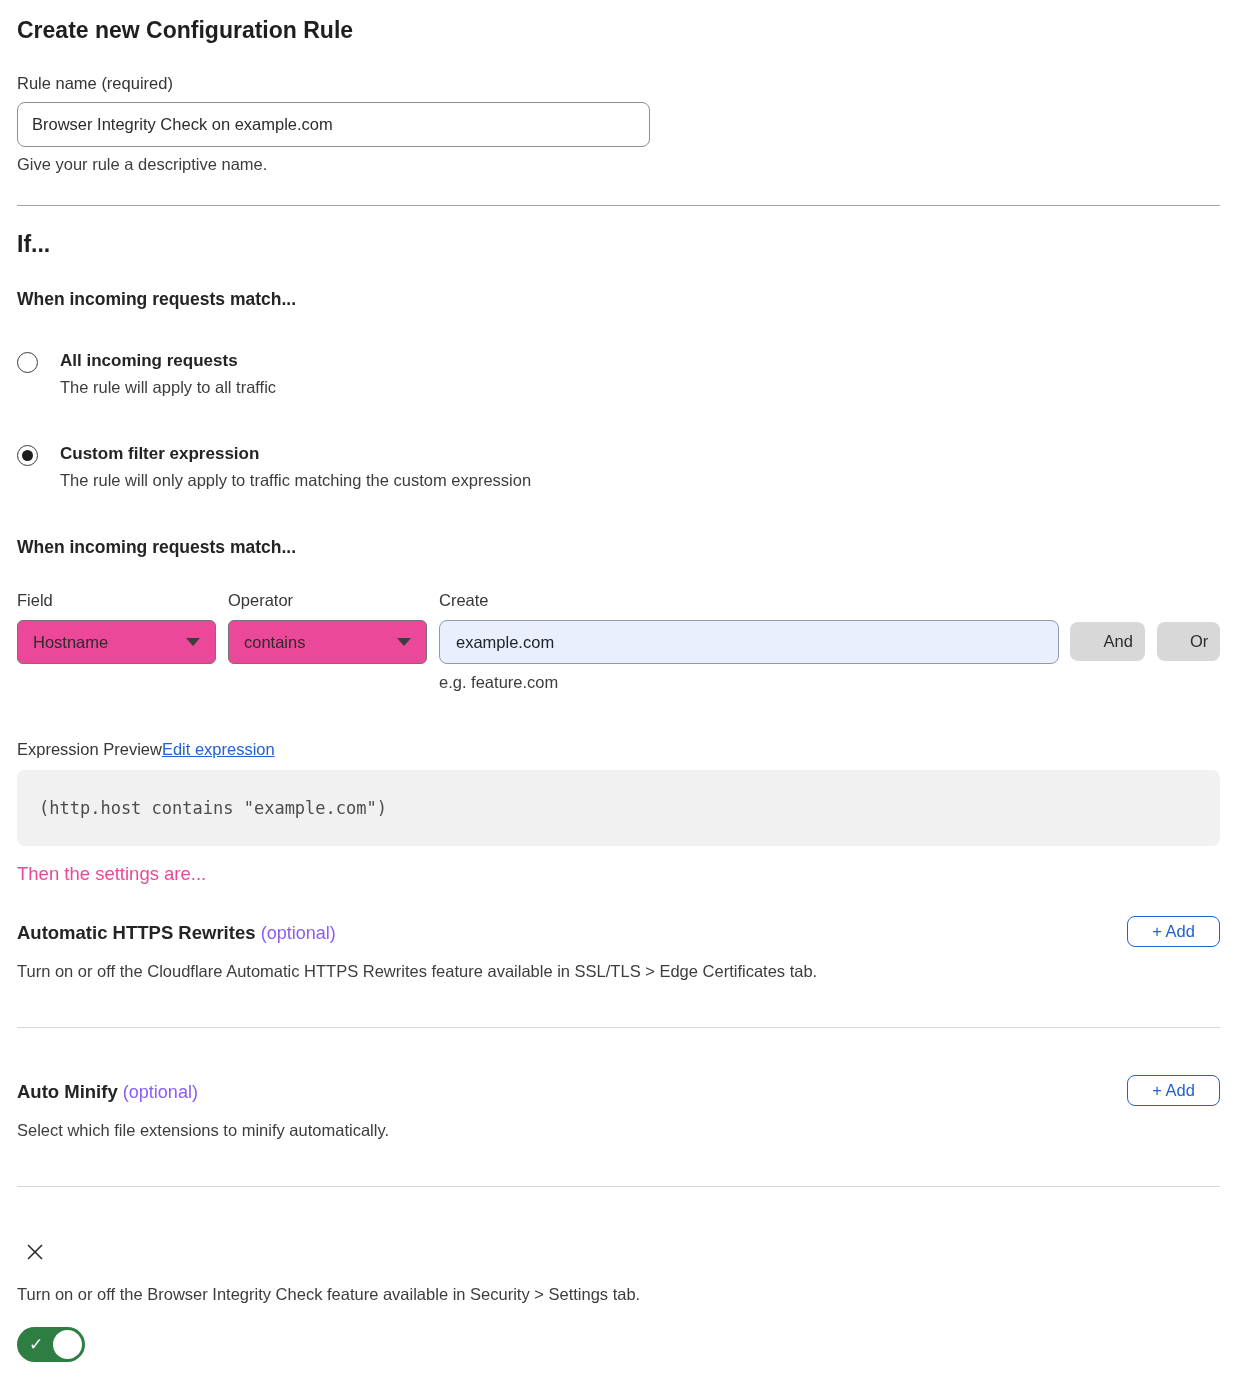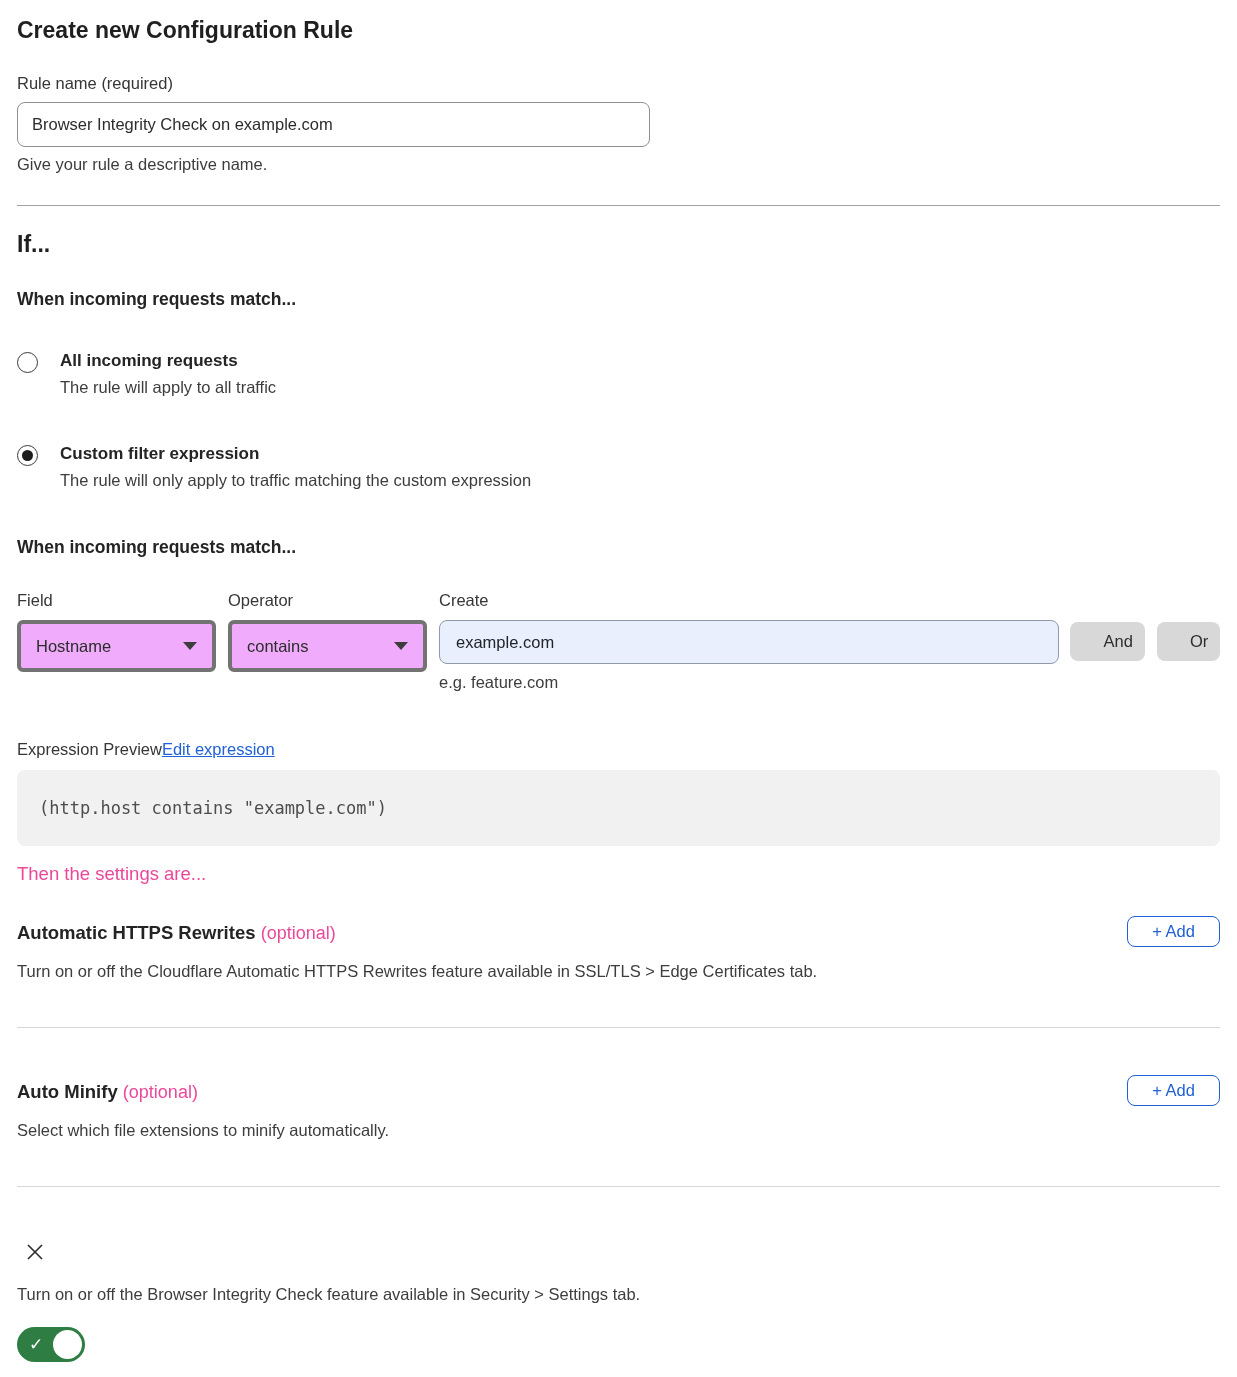--- a/index.html
+++ b/index.html
@@ -108,24 +108,24 @@
     align-items: flex-start;
     margin-top: 33px;
   }
   .builder-col { display: flex; flex-direction: column; }
   .col-label {
     font-size: 16.5px;
     color: #363636;
     margin-bottom: 10px;
   }
   .select-box {
-    width: 199px; height: 52px;
-    border: 4px solid #737373;
+    width: 199px; height: 44px;
+    border: 1px solid #737373;
     border-radius: 6px;
-    background: #f0abfc;
+    background: #ec4899;
     display: flex;
     align-items: center;
     justify-content: space-between;
     padding: 0 15px;
     font-size: 16.5px;
     color: #2c2c2c;
     cursor: pointer;
   }
   .caret-down {
     width: 0; height: 0;
@@ -208,21 +208,21 @@
   }
   .setting-title {
     font-size: 18.5px;
     font-weight: bold;
     color: #242424;
     padding-top: 6px;
   }
   .setting-title .optional {
     font-weight: normal;
     font-size: 18px;
-    color: #ec4899;
+    color: #8b5cf6;
   }
   .add-btn {
     width: 93px; height: 31px;
     background: #fff;
     border: 1px solid #2061d5;
     border-radius: 8px;
     color: #2061d5;
     font-family: "Liberation Sans", sans-serif;
     font-size: 16.5px;
     cursor: pointer;

